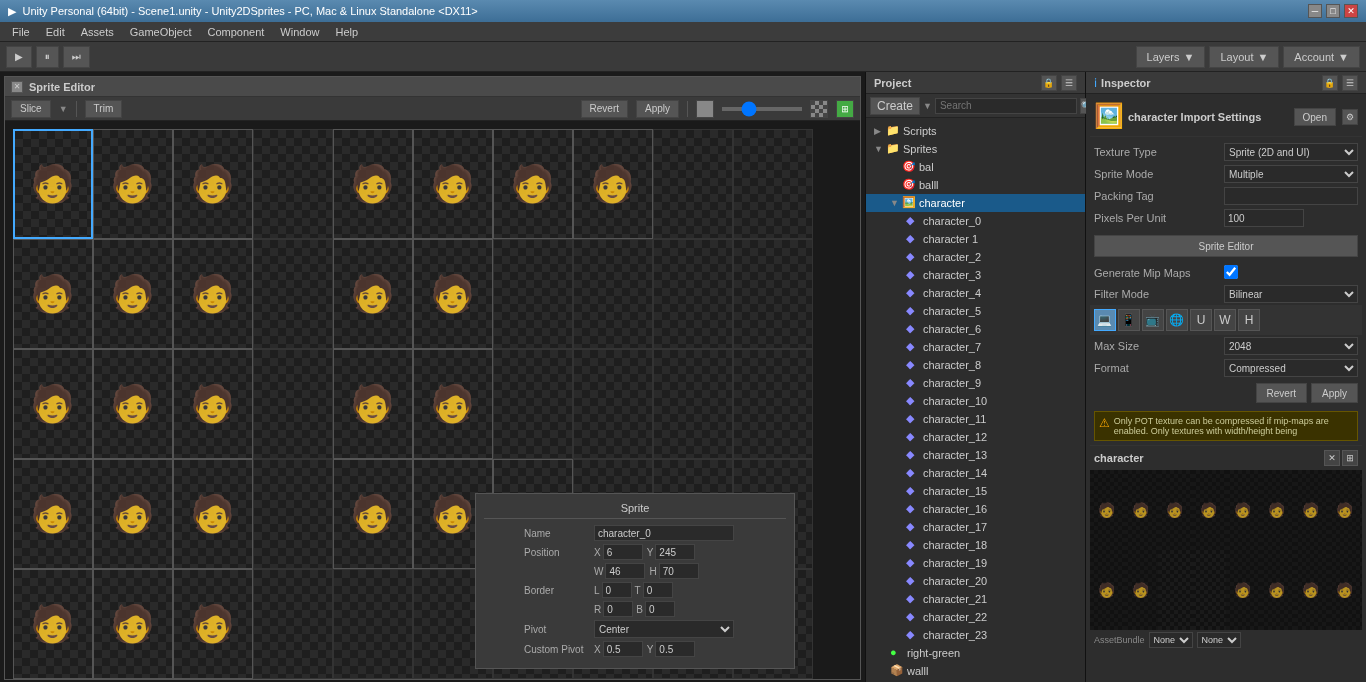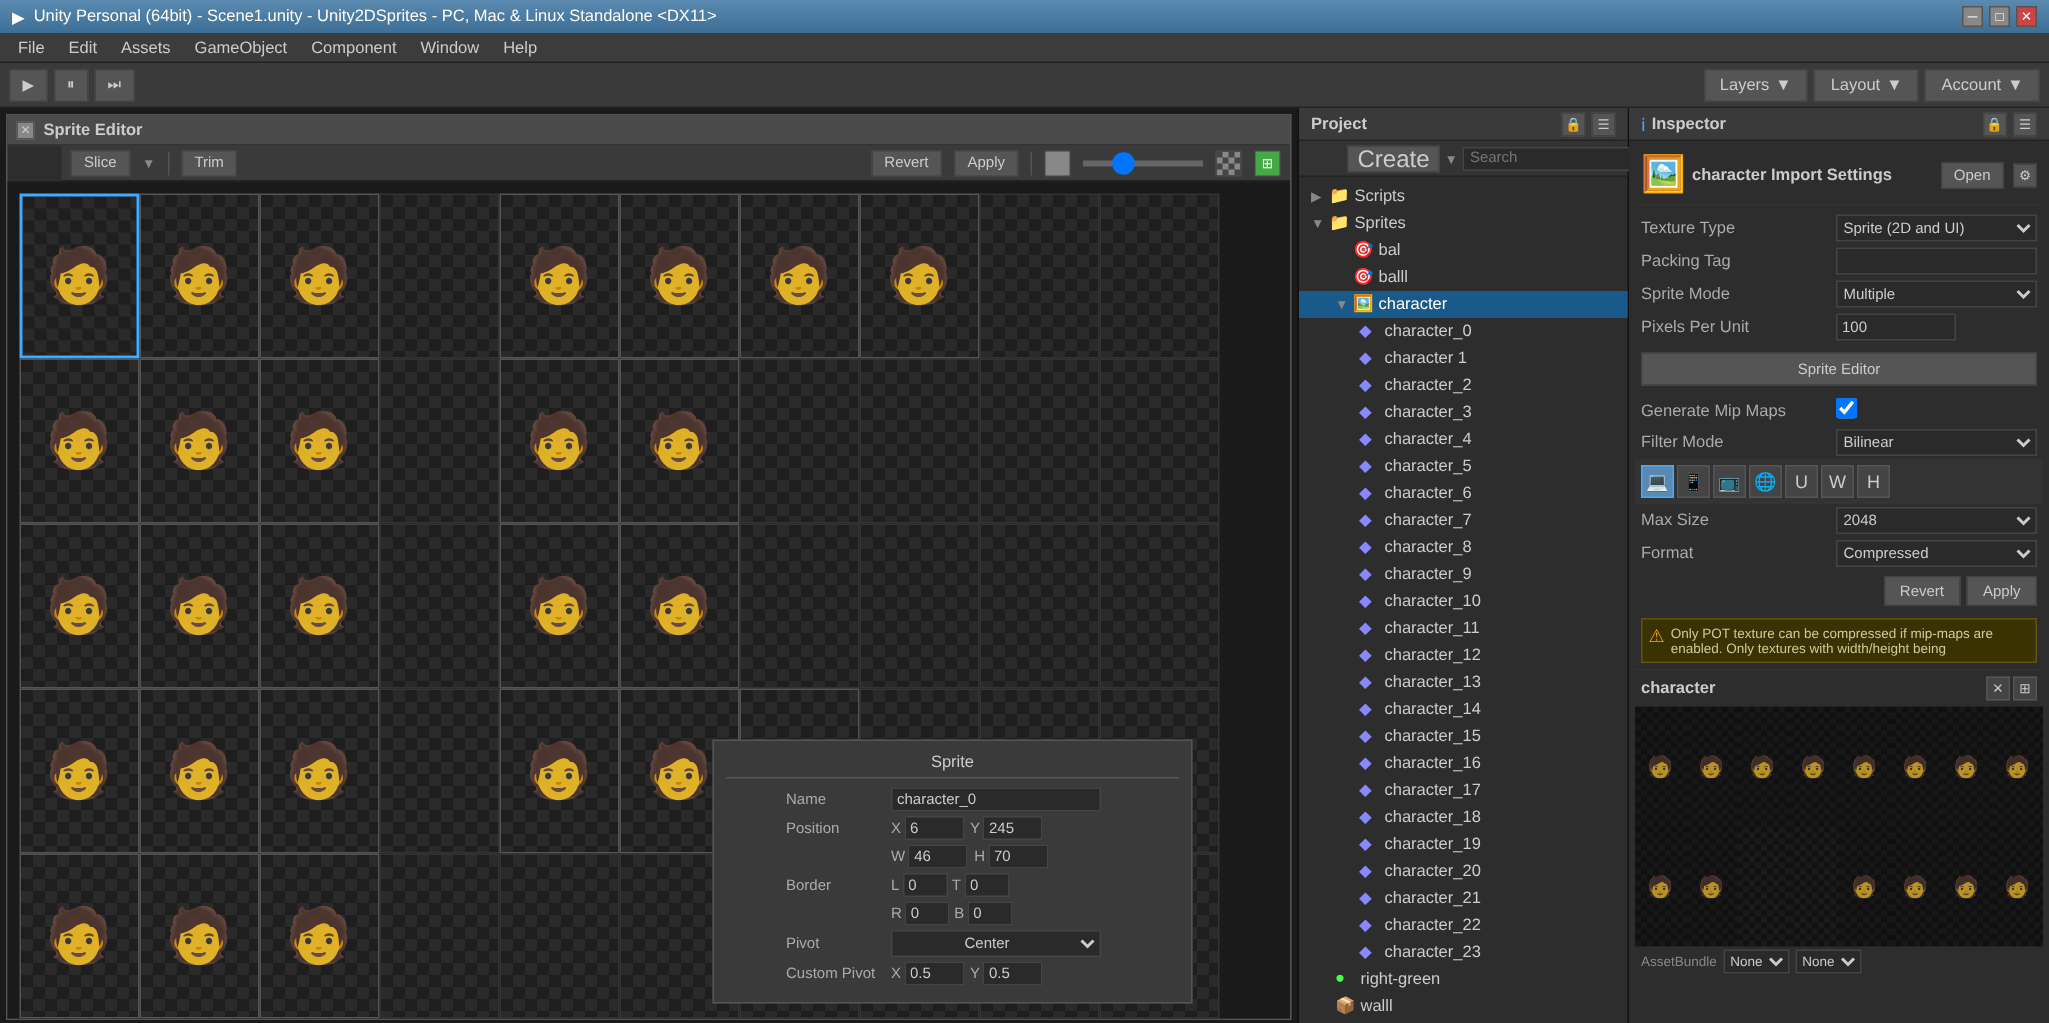--- a/index.html
+++ b/index.html
@@ -42,21 +42,21 @@
 
     
     .sprite-editor-window {
       margin: 4px; background: #2d2d2d; border: 1px solid #555; flex: 1; display: flex; flex-direction: column;
     }
     .sprite-editor-titlebar {
       height: 20px; background: #4a4a4a; display: flex; align-items: center; padding: 0 6px; gap: 6px; border-bottom: 1px solid #333;
     }
     .win-close { width: 12px; height: 12px; background: #888; border: 1px solid #555; cursor: pointer; font-size: 8px; display: flex; align-items: center; justify-content: center; }
     .sprite-editor-toolbar {
-      height: 24px; background: #3a3a3a; display: flex; align-items: center; padding: 0 6px; gap: 8px; border-bottom: 1px solid #222; margin-left: 36px;
+      height: 24px; background: #3a3a3a; display: flex; align-items: center; padding: 0 6px; gap: 8px; border-bottom: 1px solid #222;
     }
     .se-btn { height: 18px; padding: 0 8px; background: #555; border: 1px solid #444; color: #ccc; cursor: pointer; font-size: 10px; }
     .se-separator { width: 1px; height: 16px; background: #555; }
     .se-spacer { flex: 1; }
     .se-slider { width: 80px; height: 4px; appearance: none; background: #666; }
     .se-color-btn { width: 18px; height: 18px; background: #888; border: 1px solid #444; cursor: pointer; }
     .se-alpha-btn { width: 18px; height: 18px; background: repeating-conic-gradient(#888 0% 25%, #444 0% 50%) 0 0 / 8px 8px; border: 1px solid #444; cursor: pointer; }
 
     
     .sprite-canvas {
@@ -92,21 +92,21 @@
     
     .right-panels { display: flex; width: 500px; }
 
     
     .project-panel { width: 220px; background: #2d2d2d; border-right: 1px solid #111; display: flex; flex-direction: column; }
     .panel-header { height: 22px; background: #3a3a3a; display: flex; align-items: center; padding: 0 8px; border-bottom: 1px solid #222; gap: 4px; }
     .panel-icon-btn { width: 16px; height: 16px; background: #555; border: 1px solid #444; cursor: pointer; font-size: 9px; display: flex; align-items: center; justify-content: center; color: #ccc; }
     .panel-spacer { flex: 1; }
 
     .project-toolbar { height: 24px; background: #333; display: flex; align-items: center; padding: 0 4px; gap: 3px; border-bottom: 1px solid #222; }
-    .proj-btn { height: 18px; padding: 0 6px; background: #555; border: 1px solid #444; color: #ccc; cursor: pointer; font-size: 16px; margin-left: 28px; }
+    .proj-btn { height: 18px; padding: 0 6px; background: #555; border: 1px solid #444; color: #ccc; cursor: pointer; font-size: 12px; }
     .search-input { height: 16px; flex: 1; background: #2a2a2a; border: 1px solid #444; color: #ccc; font-size: 10px; padding: 0 4px; }
 
     .project-tree { flex: 1; overflow-y: auto; padding: 4px 0; }
     .tree-item { height: 18px; display: flex; align-items: center; padding: 0 4px; cursor: pointer; }
     .tree-item.selected { background: #1a5a8a; }
     .tree-indent { display: inline-block; }
     .tree-arrow { width: 12px; font-size: 9px; color: #888; }
     .tree-icon { width: 14px; height: 14px; margin-right: 3px; font-size: 11px; }
     .tree-label { font-size: 11px; color: #ccc; }
     .tree-item.selected .tree-label { color: #fff; }
@@ -369,21 +369,21 @@
             </div>
             <div class="si-row">
               <span class="si-label"></span>
               <span style="font-size:10px;color:#aaa;margin-right:2px;">R</span>
               <input class="si-field" value="0" style="width: 30px; margin-right: 3px;">
               <span style="font-size:10px;color:#aaa;margin-right:2px;">B</span>
               <input class="si-field" value="0" style="width: 30px;">
             </div>
             <div class="si-row">
               <span class="si-label">Pivot</span>
-              <select class="si-dropdown" style="width:140px;height:18px;background:#2a2a2a;border:1px solid #444;color:#ccc;font-size:10px;text-align:center;">
+              <select class="si-dropdown" style="width:140px;height:18px;background:#2a2a2a;border:1px solid #444;color:#ccc;font-size:10px;">
                 <option>Center</option><option>TopLeft</option><option>TopRight</option>
               </select>
             </div>
             <div class="si-row">
               <span class="si-label">Custom Pivot</span>
               <span style="font-size:10px;color:#aaa;margin-right:2px;">X</span>
               <input class="si-field" value="0.5" style="width: 40px; margin-right: 4px;">
               <span style="font-size:10px;color:#aaa;margin-right:2px;">Y</span>
               <input class="si-field" value="0.5" style="width: 40px;">
             </div>
@@ -602,33 +602,33 @@
           <span class="insp-label">Texture Type</span>
           <div class="insp-value">
             <select class="insp-dropdown">
               <option>Sprite (2D and UI)</option>
               <option>Default</option>
             </select>
           </div>
         </div>
 
         <div class="insp-row">
-          <span class="insp-label">Packing Tag</span>
-          <div class="insp-value">
-            <input class="insp-text" value="" style="">
-          </div>
-        </div>
-
-        <div class="insp-row">
           <span class="insp-label">Sprite Mode</span>
           <div class="insp-value">
             <select class="insp-dropdown">
               <option>Multiple</option>
               <option>Single</option>
             </select>
+          </div>
+        </div>
+
+        <div class="insp-row">
+          <span class="insp-label">Packing Tag</span>
+          <div class="insp-value">
+            <input class="insp-text" value="" style="">
           </div>
         </div>
 
         <div class="insp-row">
           <span class="insp-label">Pixels Per Unit</span>
           <div class="insp-value">
             <input class="insp-number" value="100" style="width: 80px;">
           </div>
         </div>
 

